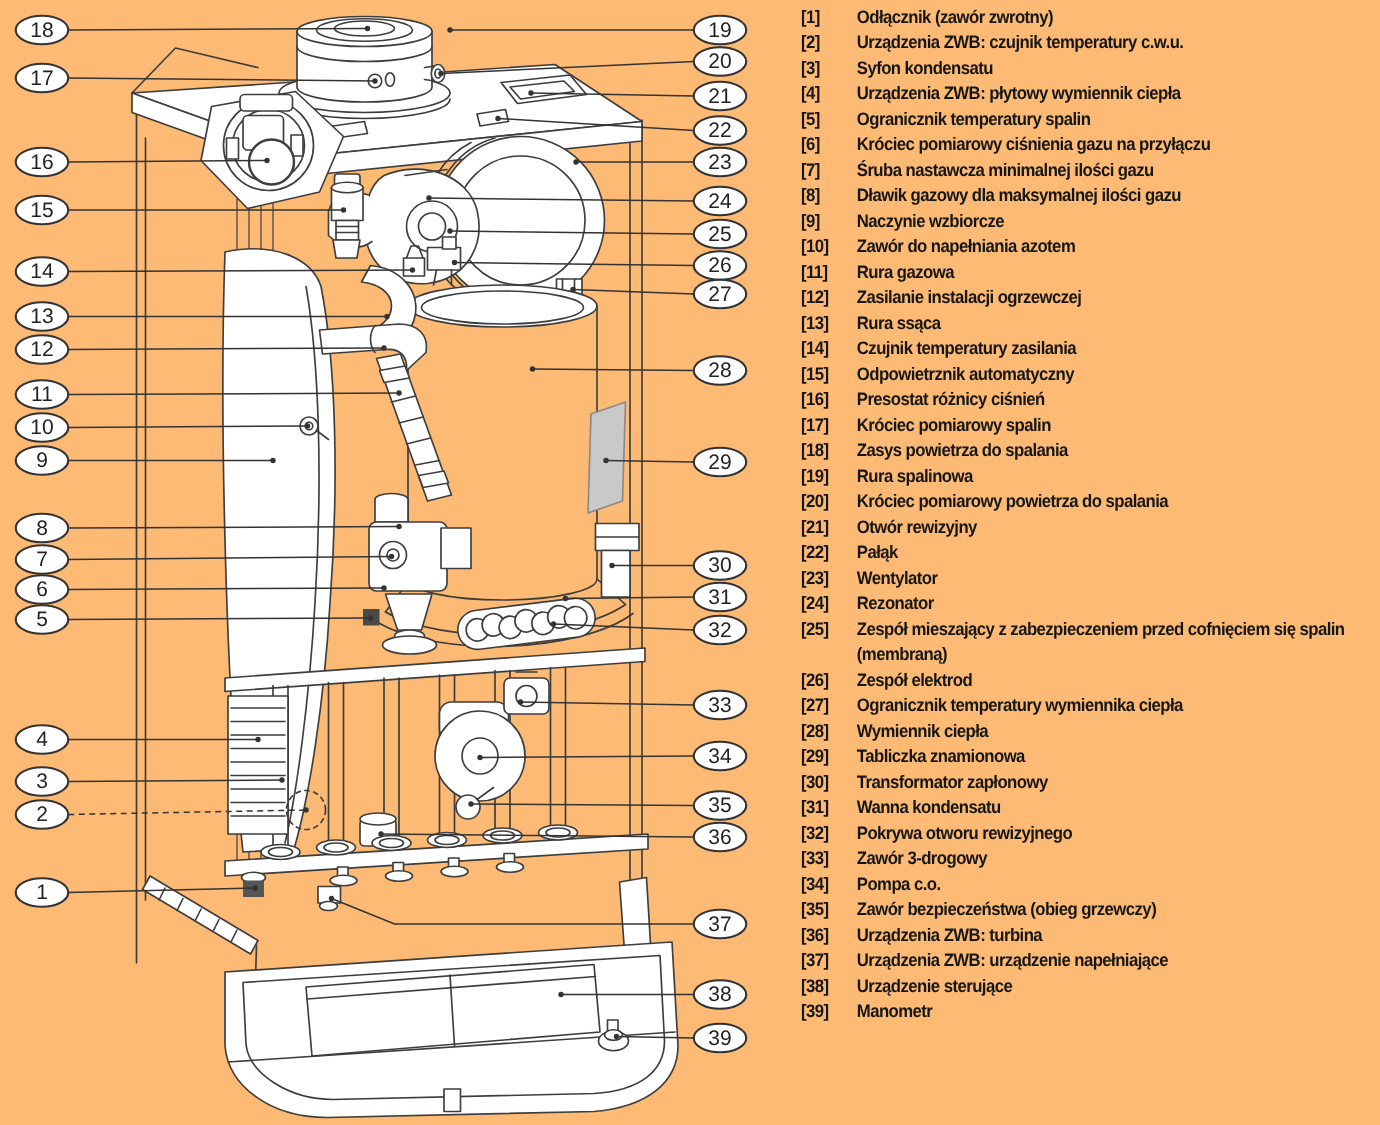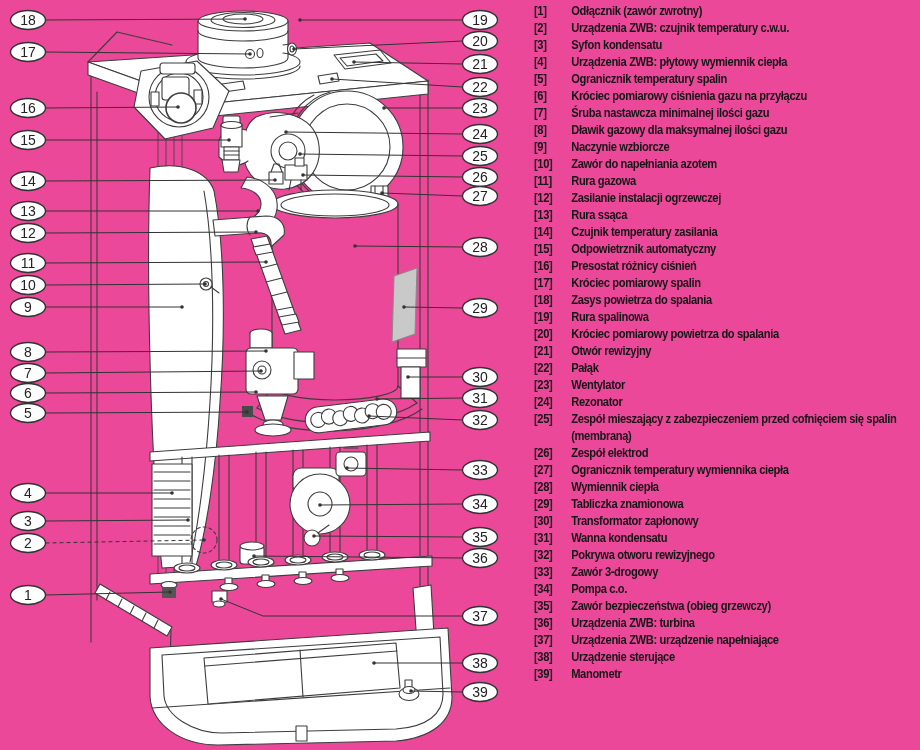--- a/index.html
+++ b/index.html
@@ -1,17 +1,17 @@
 <!DOCTYPE html>
 <html><head>
 <meta charset="utf-8">
 <style>
   html,body{margin:0;padding:0;background:#fff;}
   body{width:920px;height:750px;font-family:"Liberation Sans",sans-serif;}
-  .page{position:relative;width:920px;height:750px;overflow:hidden;background:#ec4899;}
+  .page{position:relative;width:920px;height:750px;overflow:hidden;background:#fdba74;}
   #diagram{position:absolute;left:0;top:0;}
   .w{fill:#fff;}
   .legend{position:absolute;left:534px;top:3px;width:392px;transform:scaleX(.93);transform-origin:0 0;}
   .legend ul{list-style:none;margin:0;padding:0;}
   .legend li{display:flex;align-items:flex-start;line-height:17px;font-size:12px;
              font-weight:bold;color:#161616;letter-spacing:-0.4px;white-space:nowrap;}
   .legend .num{flex:0 0 40px;width:40px;}
   .legend .lbl div{line-height:17px;}
   .callout-num{font-size:14px;fill:#222;}
 </style>

